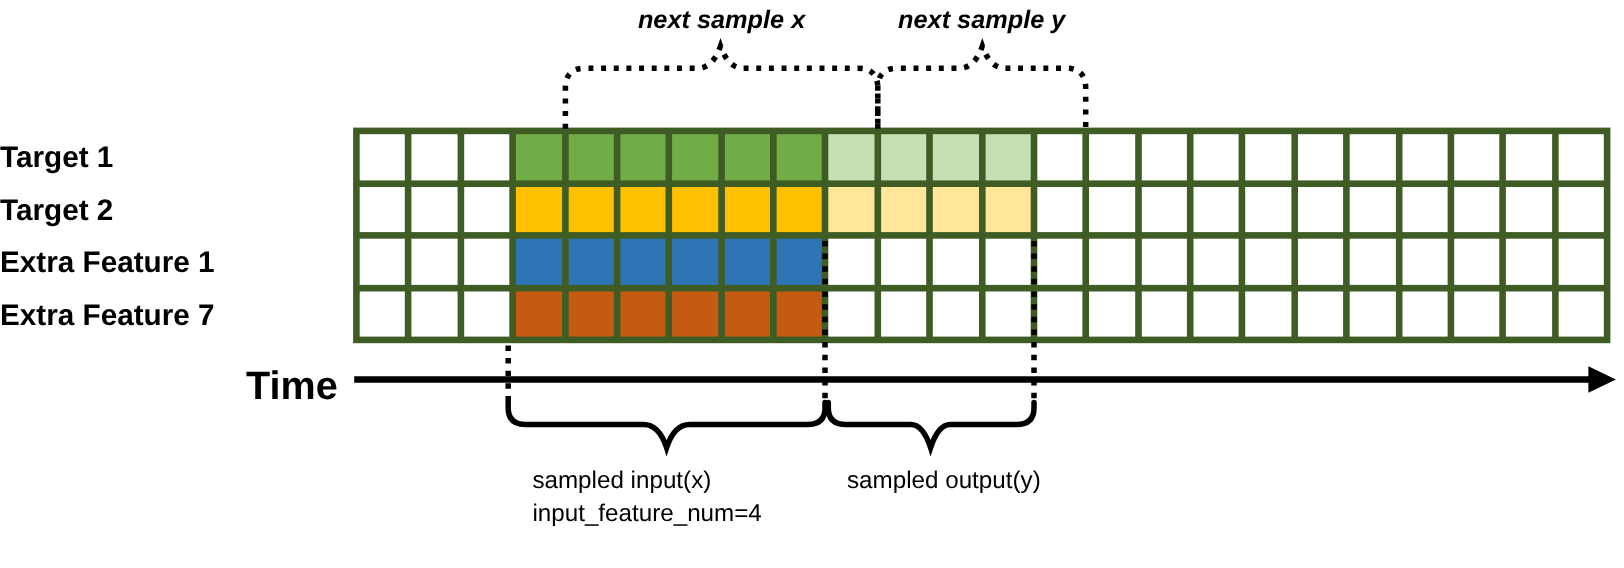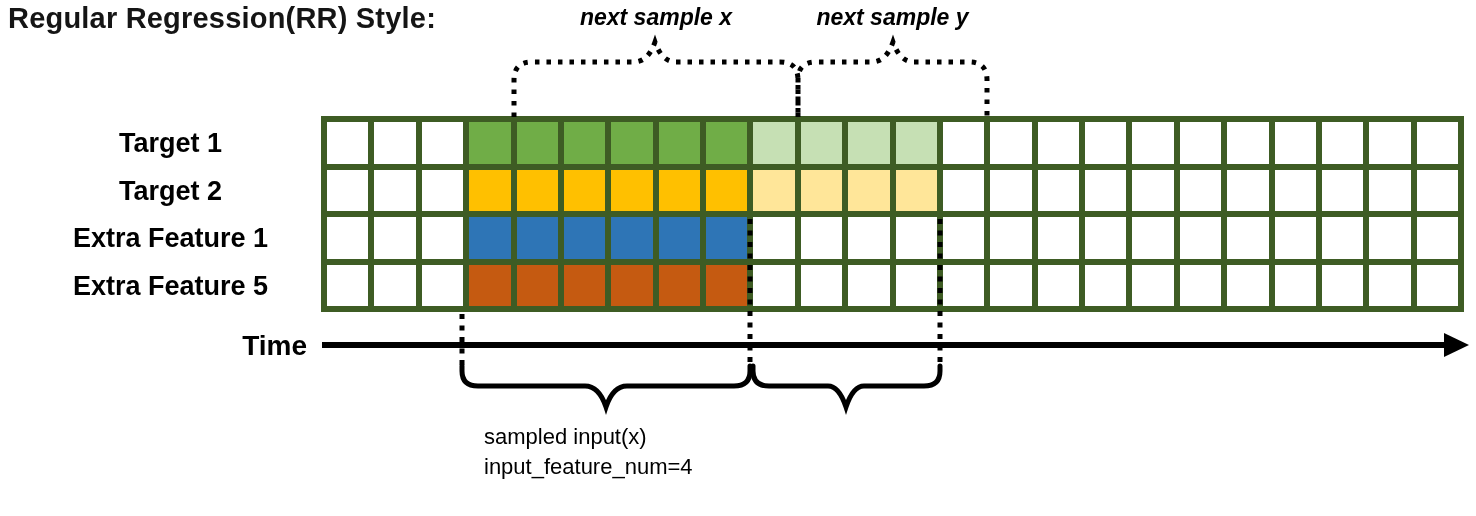--- a/index.html
+++ b/index.html
@@ -18,50 +18,49 @@
   }
   .top-label.x{left:514px;width:284px;}
   .top-label.y{left:798px;width:189px;}
   .grid{
     position:absolute;left:321px;top:116px;width:1143px;height:196px;
     display:grid;grid-template-columns:repeat(24,1fr);grid-template-rows:repeat(4,1fr);
     gap:6px;padding:6px;box-sizing:border-box;
   }
   .cell{width:100%;height:100%;}
   .row-label{
-    position:absolute;left:16px;width:309px;text-align:center;
+    position:absolute;left:0;width:309px;text-align:left;
     font-size:27px;font-weight:bold;line-height:34px;height:34px;white-space:nowrap;
   }
   .time-label{
     position:absolute;left:0;width:307px;top:330px;text-align:right;
-    font-size:28px;font-weight:bold;white-space:nowrap;
+    font-size:36px;font-weight:bold;white-space:nowrap;
   }
   svg.deco{position:absolute;left:0;top:0;z-index:5;pointer-events:none;}
   .note{
     position:absolute;top:422px;font-size:22px;line-height:30px;
     white-space:nowrap;z-index:6;
   }
   .note.input{left:484px;}
   .note.output{left:770px;}
 </style>
 </head>
 <body>
 
 <div class="canvas">
 
-  <div class="title">Regular Regression(RR) Style:</div>
 
   <div class="top-label y">next sample y</div>
   <div class="top-label x">next sample x</div>
 
   <div id="row-labels">
       <div class="row-label" style="top: 126px;">Target 1</div>
       <div class="row-label" style="top: 173.5px;">Target 2</div>
       <div class="row-label" style="top: 221px;">Extra Feature 1</div>
-      <div class="row-label" style="top: 268.5px;">Extra Feature 5</div>
+      <div class="row-label" style="top: 268.5px;">Extra Feature 7</div>
     </div>
 
   <div class="grid" id="grid" style="background: rgb(62, 92, 36);">
       <div class="cell" style="background: rgb(255, 255, 255);"></div>
       <div class="cell" style="background: rgb(255, 255, 255);"></div>
       <div class="cell" style="background: rgb(255, 255, 255);"></div>
       <div class="cell" style="background: rgb(112, 173, 71);"></div>
       <div class="cell" style="background: rgb(112, 173, 71);"></div>
       <div class="cell" style="background: rgb(112, 173, 71);"></div>
       <div class="cell" style="background: rgb(112, 173, 71);"></div>
@@ -174,15 +173,16 @@
     <path d="M 462 366 L 462 371 Q 462 386 478 386 L 585 386 Q 599 386 606 407 Q 613 386 627 386 L 734 386 Q 750 386 750 371 L 750 366" fill="none" stroke="#000" stroke-width="5" stroke-linecap="round"></path>
 
     <path d="M 753 366 L 753 371 Q 753 386 769 386 L 828 386 Q 839 386 846 407 Q 853 386 864 386 L 924 386 Q 940 386 940 371 L 940 366" fill="none" stroke="#000" stroke-width="5" stroke-linecap="round"></path>
   </svg>
 
   <div class="note input">
     <div>sampled input(x)</div>
     <div>input_feature_num=4</div>
   </div>
   <div class="note output">
+    <div>sampled output(y)</div>
   </div>
 
 </div>
 
 </body></html>

